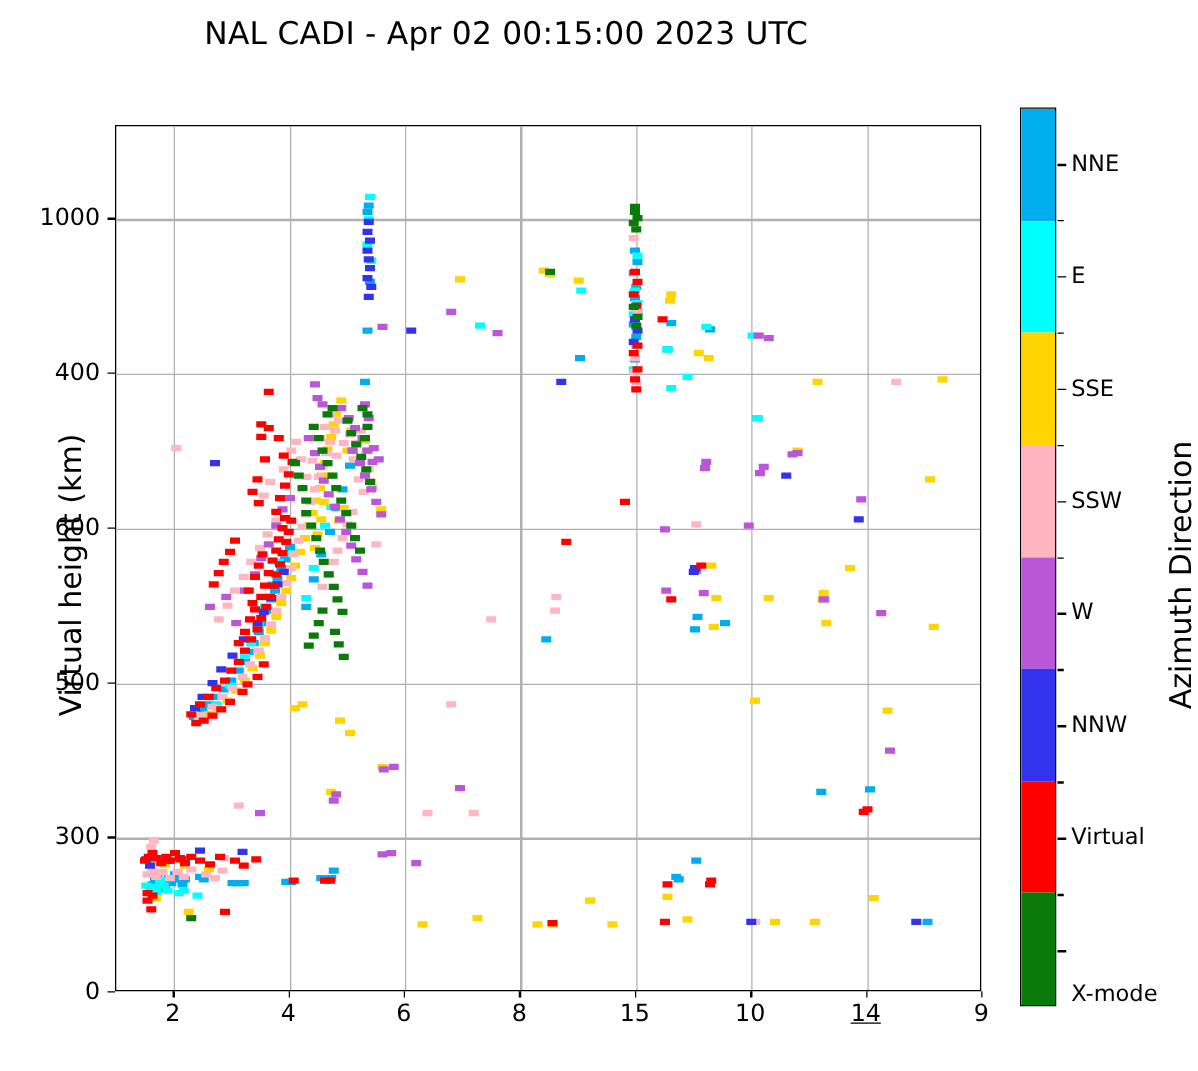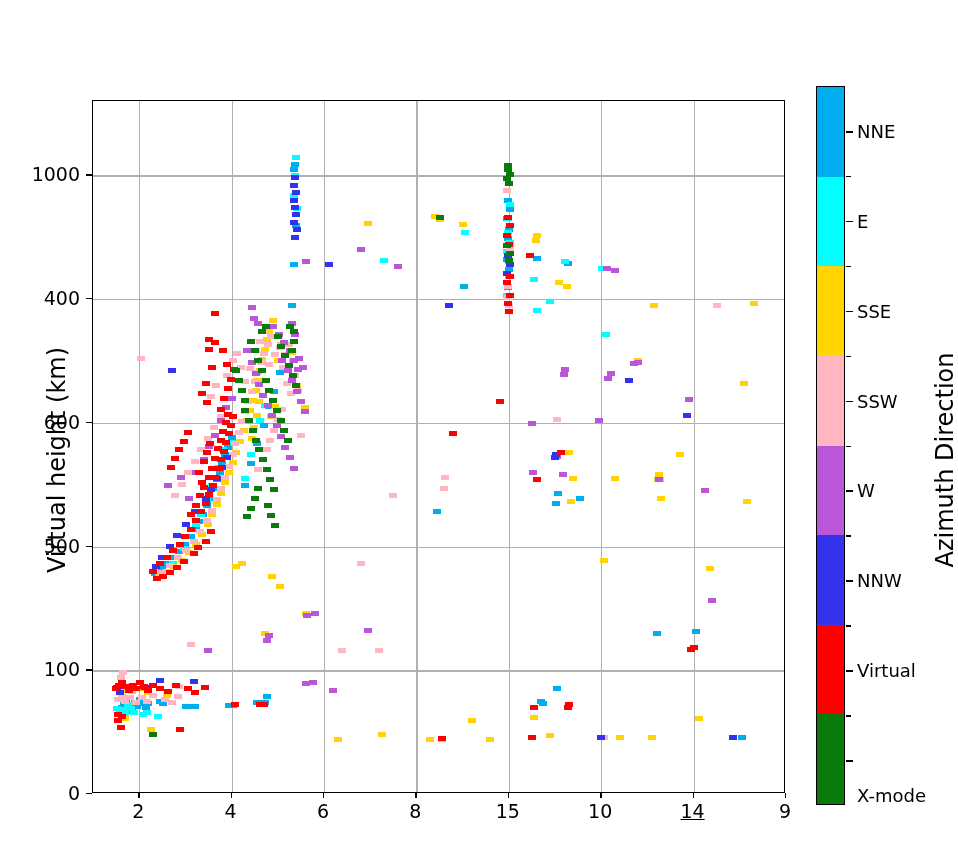--- a/index.html
+++ b/index.html
@@ -41,20 +41,21 @@
       font-size:24px;transform:rotate(-90deg);transform-origin:50% 50%;}
 
   
   .mk{position:absolute;}
 </style>
 </head>
 <body>
 
 <div class="fig">
 
+  <div id="plot-title">NAL CADI - Apr 02 00:15:00 2023 UTC</div>
 
   <div id="yaxis-label">Virtual height (km)</div>
 
   <div id="plot-area">
       <div class="gridv" style="left: 46.2px;"></div>
       <div class="gridv" style="left: 138.6px;"></div>
       <div class="gridv" style="left: 231px;"></div>
       <div class="gridv" style="left: 323.4px;"></div>
       <div class="gridv" style="left: 415.8px;"></div>
       <div class="gridv" style="left: 508.2px;"></div>
@@ -668,21 +669,21 @@
     <div class="xlab" style="left: 507.8px;">15</div>
     <div class="xtick" style="left: 600.2px;"></div>
     <div class="xlab" style="left: 600.2px;">10</div>
     <div class="xtick" style="left: 692.6px;"></div>
     <div class="xlab" style="left: 692.6px; text-decoration: underline;">14</div>
     <div class="xtick" style="left: 785px;"></div>
     <div class="xlab" style="left: 785px;">9</div>
     <div class="ytick" style="top: 793px;"></div>
     <div class="ylab" style="top: 793px; left: 0px; width: 80px;">0</div>
     <div class="ytick" style="top: 669.25px;"></div>
-    <div class="ylab" style="top: 669.25px; left: 0px; width: 80px;">100</div>
+    <div class="ylab" style="top: 669.25px; left: 0px; width: 80px;">300</div>
     <div class="ytick" style="top: 545.5px;"></div>
     <div class="ylab" style="top: 545.5px; left: 0px; width: 80px;">500</div>
     <div class="ytick" style="top: 421.75px;"></div>
     <div class="ylab" style="top: 421.75px; left: 0px; width: 80px;">600</div>
     <div class="ytick" style="top: 298px;"></div>
     <div class="ylab" style="top: 298px; left: 0px; width: 80px;">400</div>
     <div class="ytick" style="top: 174.25px;"></div>
     <div class="ylab" style="top: 174.25px; left: 0px; width: 80px;">1000</div>
     <div class="cbtick" style="top: 130.938px;"></div>
     <div class="cblab" style="top: 130.938px;">NNE</div>

